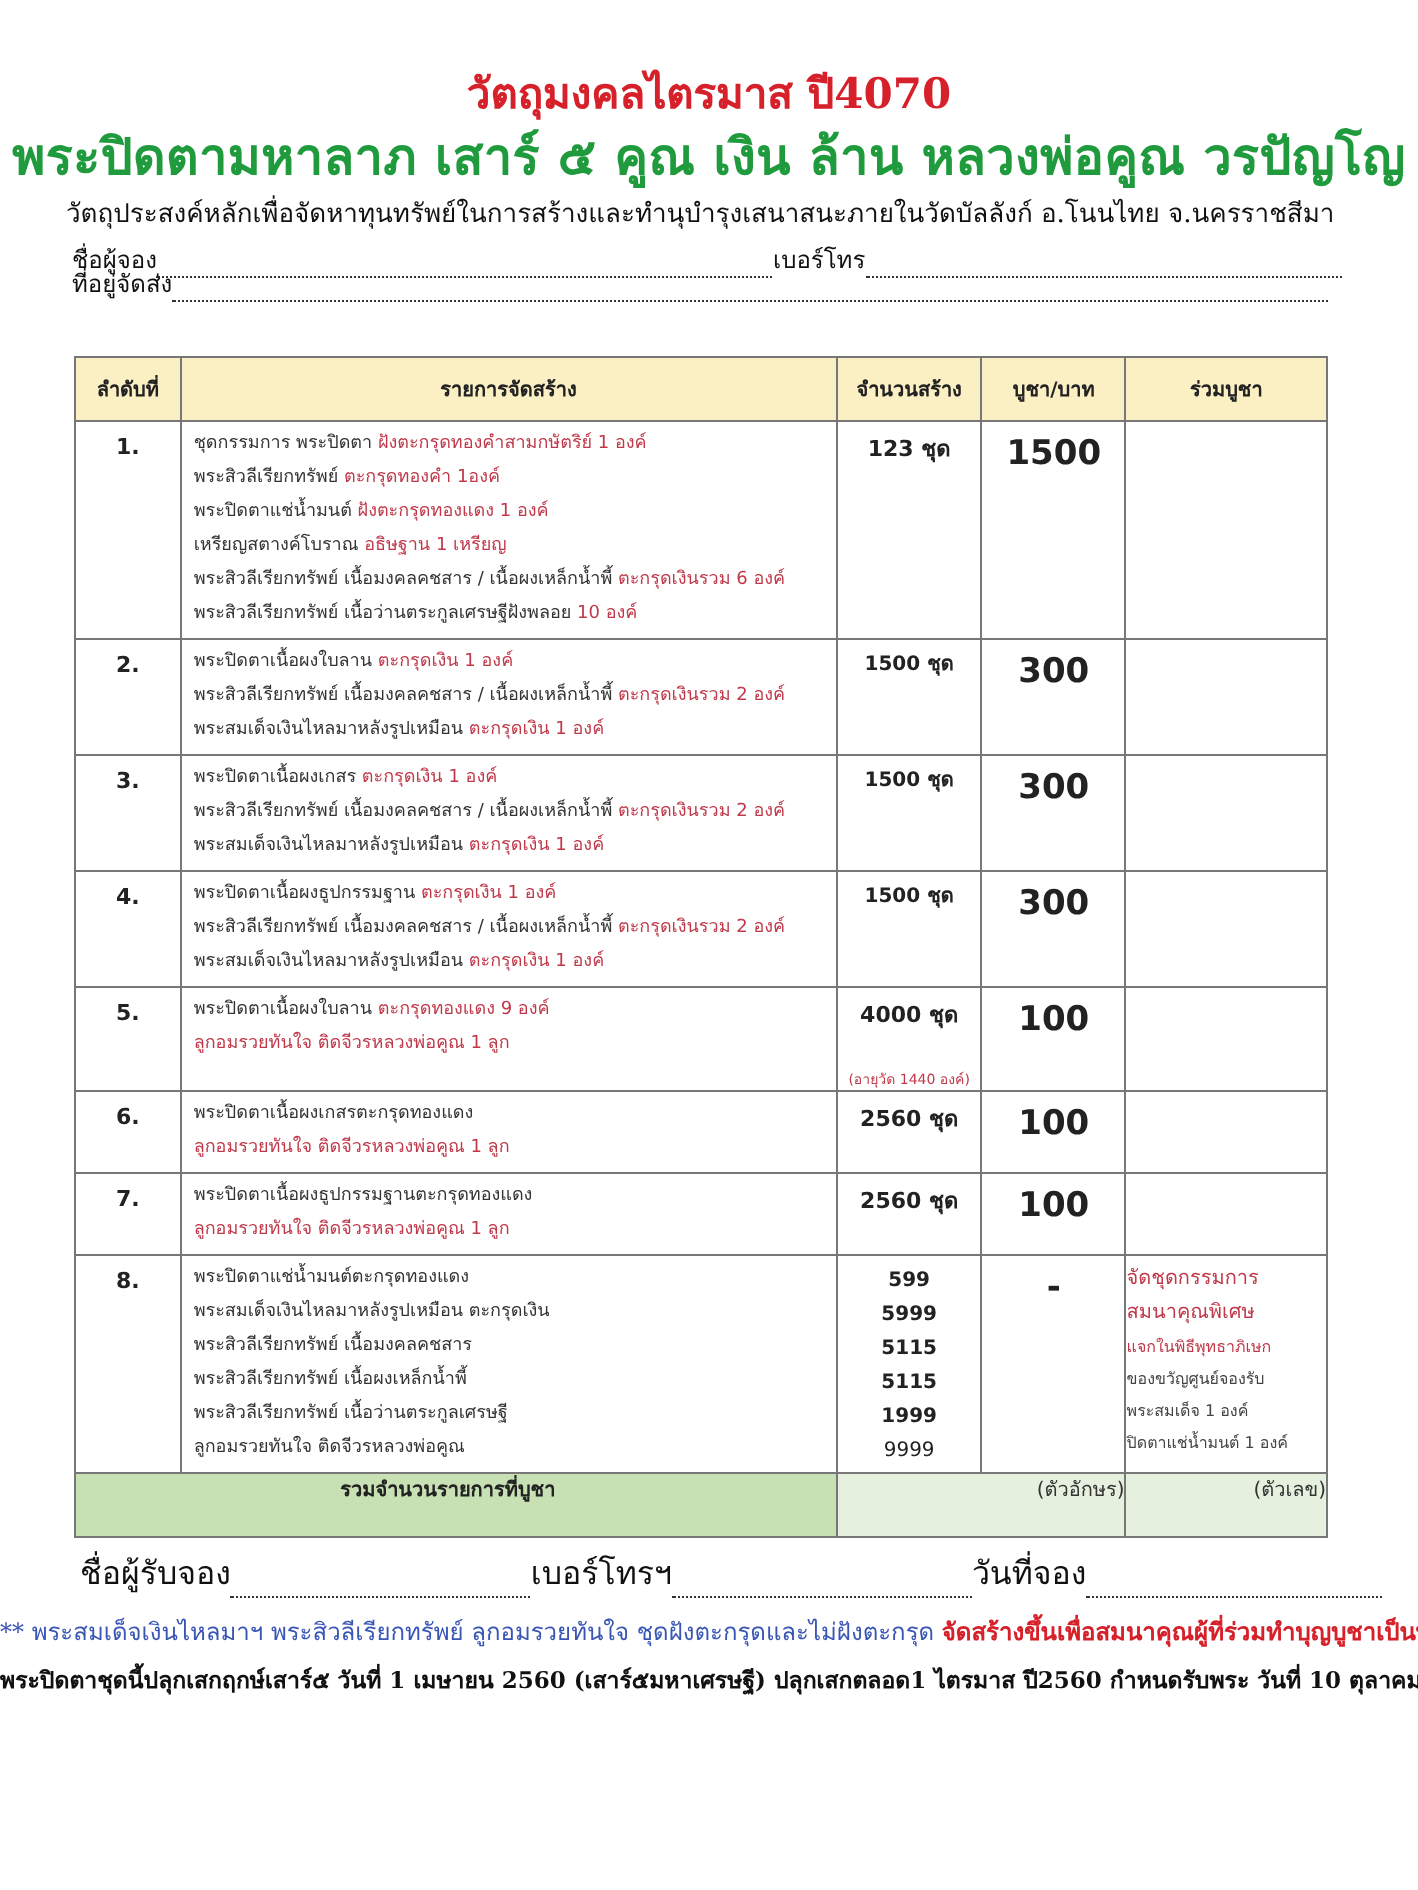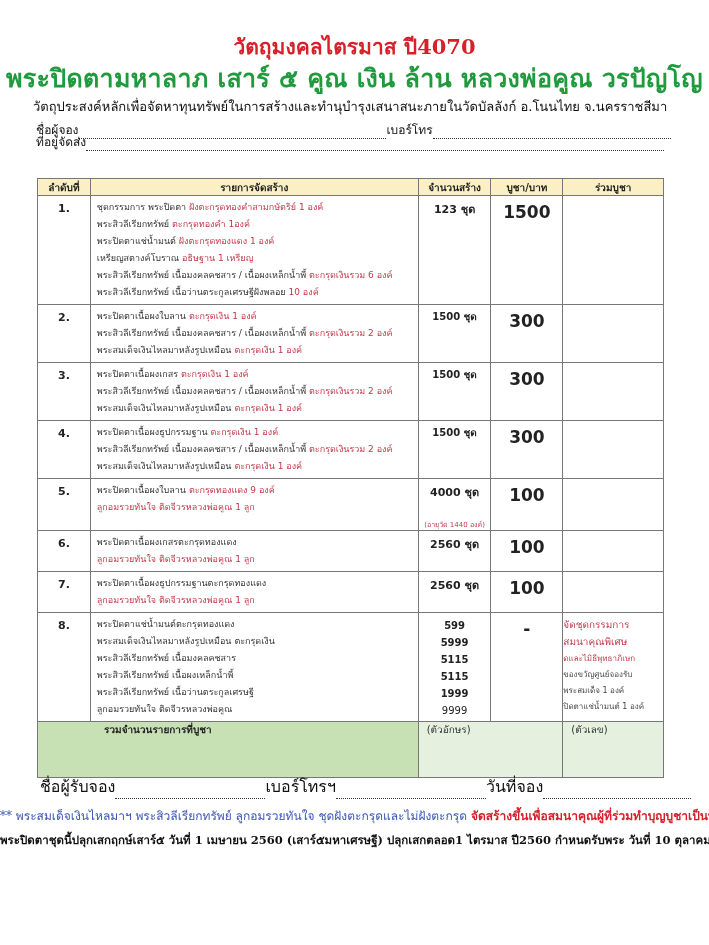--- a/index.html
+++ b/index.html
@@ -4,33 +4,33 @@
 <style>
   * { box-sizing: border-box; margin: 0; padding: 0; }
   body { width: 709px; height: 945px; background: #ffffff; font-family: "DejaVu Sans", sans-serif; color: #222; position: relative; overflow: hidden; }
   .title1 { position: absolute; top: 30px; left: 0; width: 709px; text-align: center; color: #d6202a; font-size: 21px; font-weight: bold; font-family: "DejaVu Serif", serif; }
   .title2 { position: absolute; top: 58px; left: 0; width: 709px; text-align: center; color: #1f9a3c; font-size: 25px; font-weight: bold; font-family: "DejaVu Sans", sans-serif; letter-spacing: 0.3px; }
   .purpose { position: absolute; top: 96px; left: 33px; width: 640px; font-size: 13px; color: #111; font-family: "DejaVu Serif", serif; white-space: nowrap; }
   .form-line { position: absolute; left: 36px; font-size: 12px; font-family: "DejaVu Serif", serif; color: #111; display: flex; align-items: flex-end; }
   .dots { border-bottom: 1px dotted #333; height: 11px; }
   table.main { position: absolute; top: 178px; left: 37px; width: 627px; border-collapse: collapse; font-size: 9px; }
   table.main td, table.main th { border: 1px solid #777; vertical-align: top; }
-  table.main th { background: #fbefc4; font-size: 10px; font-weight: bold; height: 17px; text-align: center; vertical-align: middle; color: #222; }
+  table.main th { background: #fbefc4; font-size: 10px; font-weight: bold; height: 32px; text-align: center; vertical-align: middle; color: #222; }
   .c-no { width: 53px; text-align: center; font-weight: bold; font-size: 11px; padding-top: 6px; }
   .c-items { width: 328px; padding: 3px 6px; }
   .c-qty { width: 73px; text-align: center; font-weight: bold; font-size: 11px; padding-top: 4px; }
   .c-price { width: 72px; text-align: center; font-weight: bold; font-size: 17px; padding-top: 6px; }
   .c-join { width: 101px; text-align: left; }
   .line { height: 17px; line-height: 17px; white-space: nowrap; color: #333; }
   .hl { color: #c0394a; }
   .sub-note { font-size: 7px; color: #c0394a; font-weight: normal; display: block; margin-top: 18px; }
   .q8 { height: 17px; line-height: 17px; font-size: 10px; }
   .j8 { color: #c0394a; font-size: 10px; line-height: 17px; }
   .j8.small { color: #444; font-size: 8px; line-height: 16px; }
-  .sum-row td { height: 56px; vertical-align: middle; background: #e5f1de; }
+  .sum-row td { height: 32px; vertical-align: middle; background: #e5f1de; text-align: right; }
   .sum-label { background: #c7e0b4 !important; text-align: center; font-weight: bold; font-size: 10px; }
   .sum-text { font-size: 10px; padding-left: 8px; color: #333; }
   .bottom-form { position: absolute; top: 774px; left: 40px; font-size: 16px; font-family: "DejaVu Serif", serif; display: flex; align-items: flex-end; white-space: nowrap; color: #111; }
   .note { position: absolute; top: 806px; left: 0; width: 709px; text-align: center; font-size: 12px; font-family: "DejaVu Serif", serif; white-space: nowrap; }
   .note .blue { color: #3a56b5; }
   .note .red { color: #d6202a; font-weight: bold; }
   .final { position: absolute; top: 831px; left: 0; width: 709px; text-align: center; font-size: 11.5px; font-weight: bold; font-family: "DejaVu Serif", serif; white-space: nowrap; color: #111; }
 </style>
 </head>
 <body>
@@ -158,21 +158,21 @@
         <div class="q8">5999</div>
         <div class="q8">5115</div>
         <div class="q8">5115</div>
         <div class="q8">1999</div>
         <div class="q8" style="font-weight:normal;">9999</div>
       </td>
       <td class="c-price">-</td>
       <td class="c-join" style="padding-top:3px;">
         <div class="j8">จัดชุดกรรมการ</div>
         <div class="j8">สมนาคุณพิเศษ</div>
-        <div class="j8" style="font-size:8px;">ดและไมิธีพุทธาภิเษก</div>
+        <div class="j8" style="font-size:8px;">แจกในพิธีพุทธาภิเษก</div>
         <div class="j8 small">ของขวัญศูนย์จองรับ</div>
         <div class="j8 small">พระสมเด็จ 1 องค์</div>
         <div class="j8 small">ปิดตาแช่น้ำมนต์ 1 องค์</div>
       </td>
     </tr>
     <tr class="sum-row">
       <td colspan="2" class="sum-label" style="padding-right:140px;">รวมจำนวนรายการที่บูชา</td>
 
       <td colspan="2" class="sum-text">(ตัวอักษร)</td>
       <td class="sum-text">(ตัวเลข)</td>

